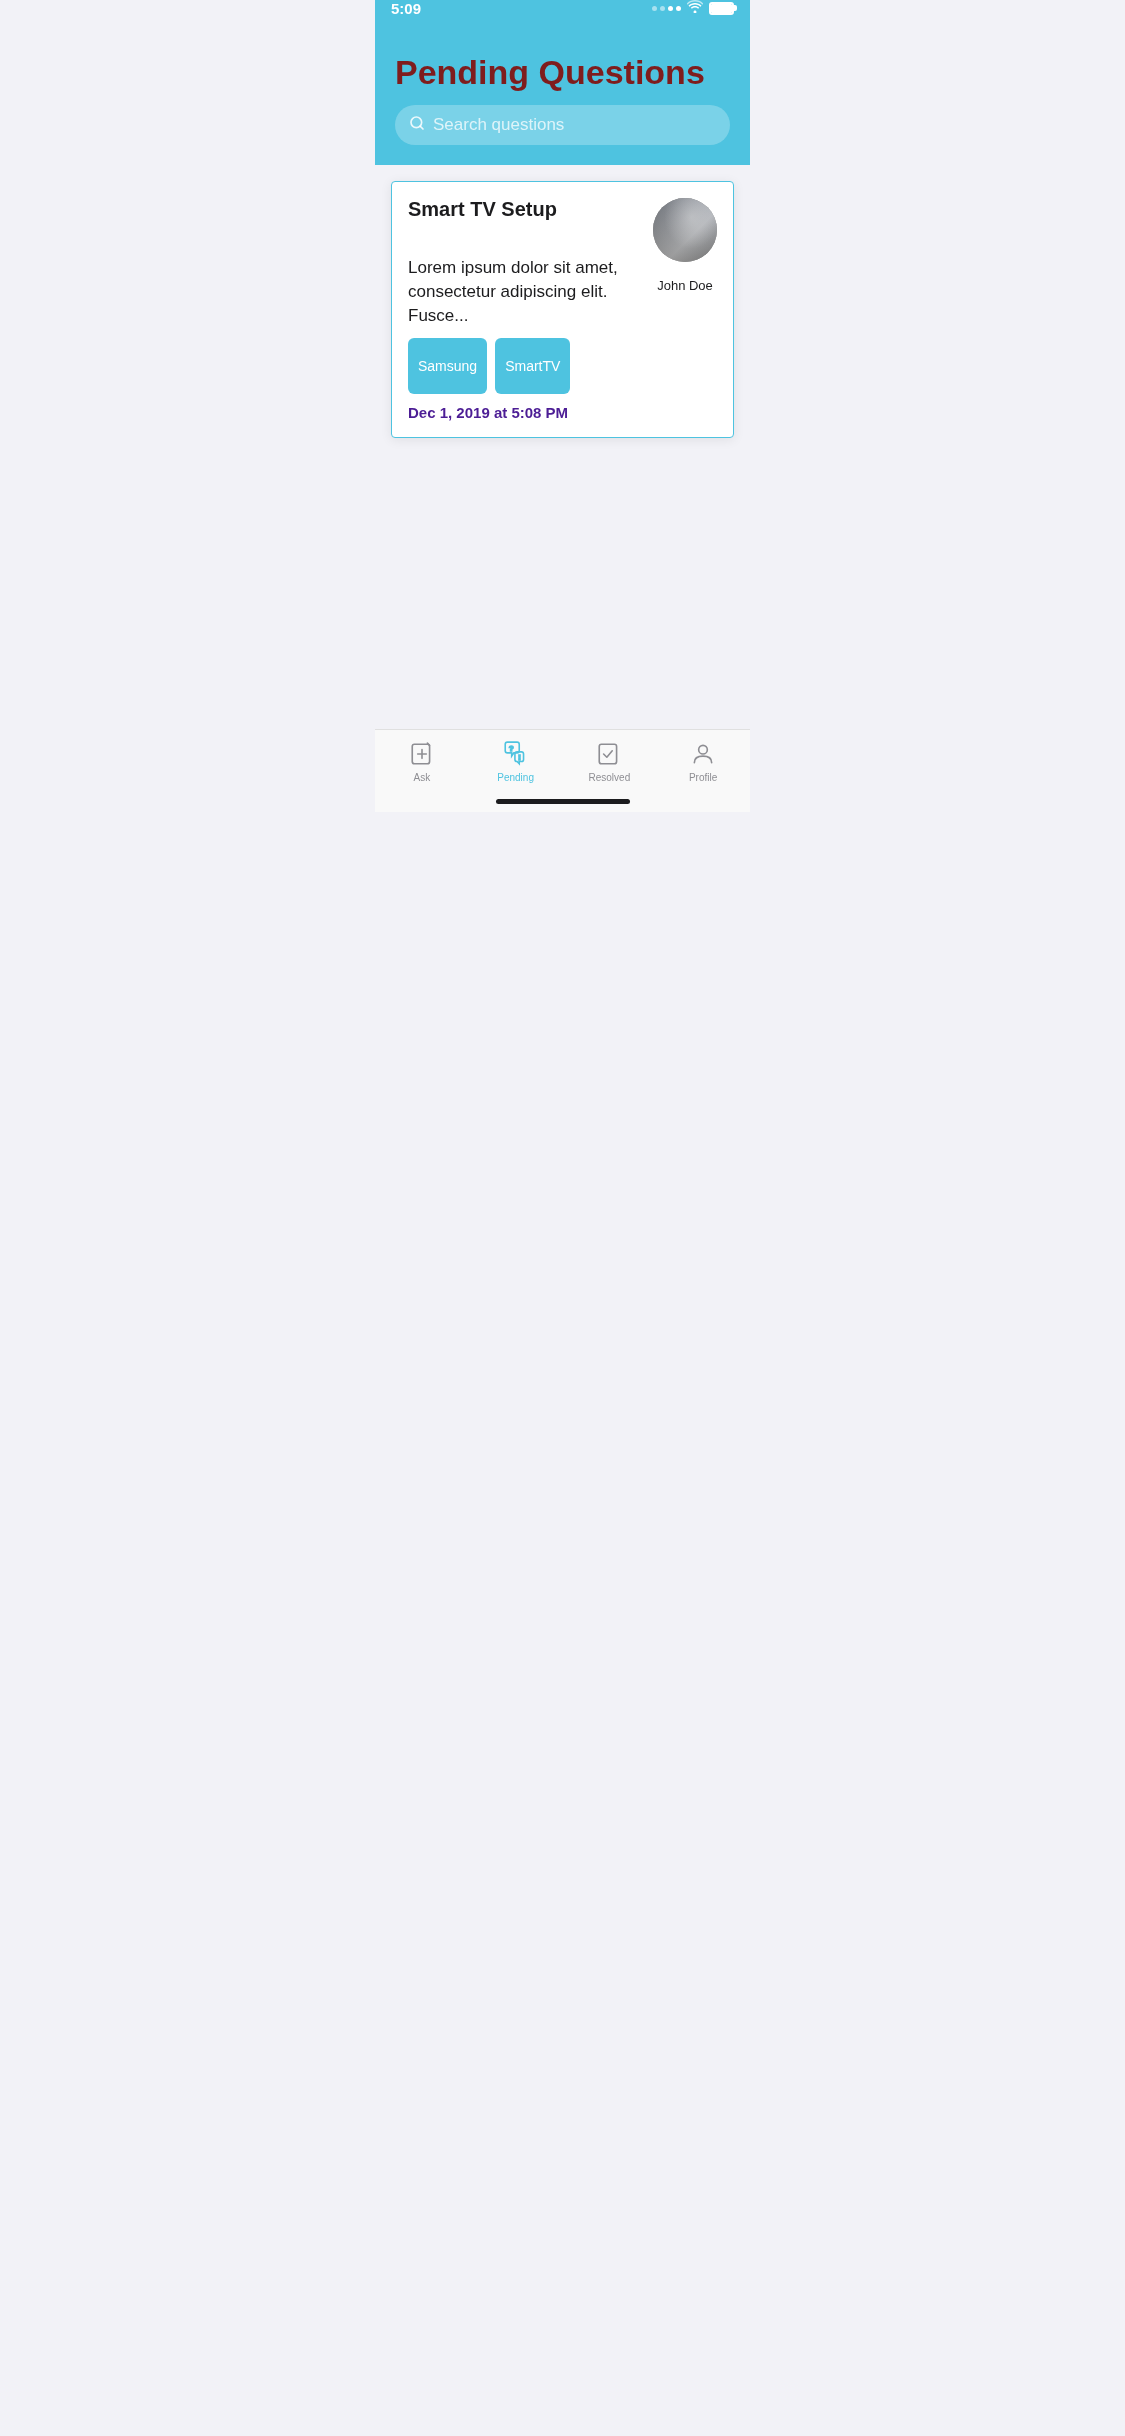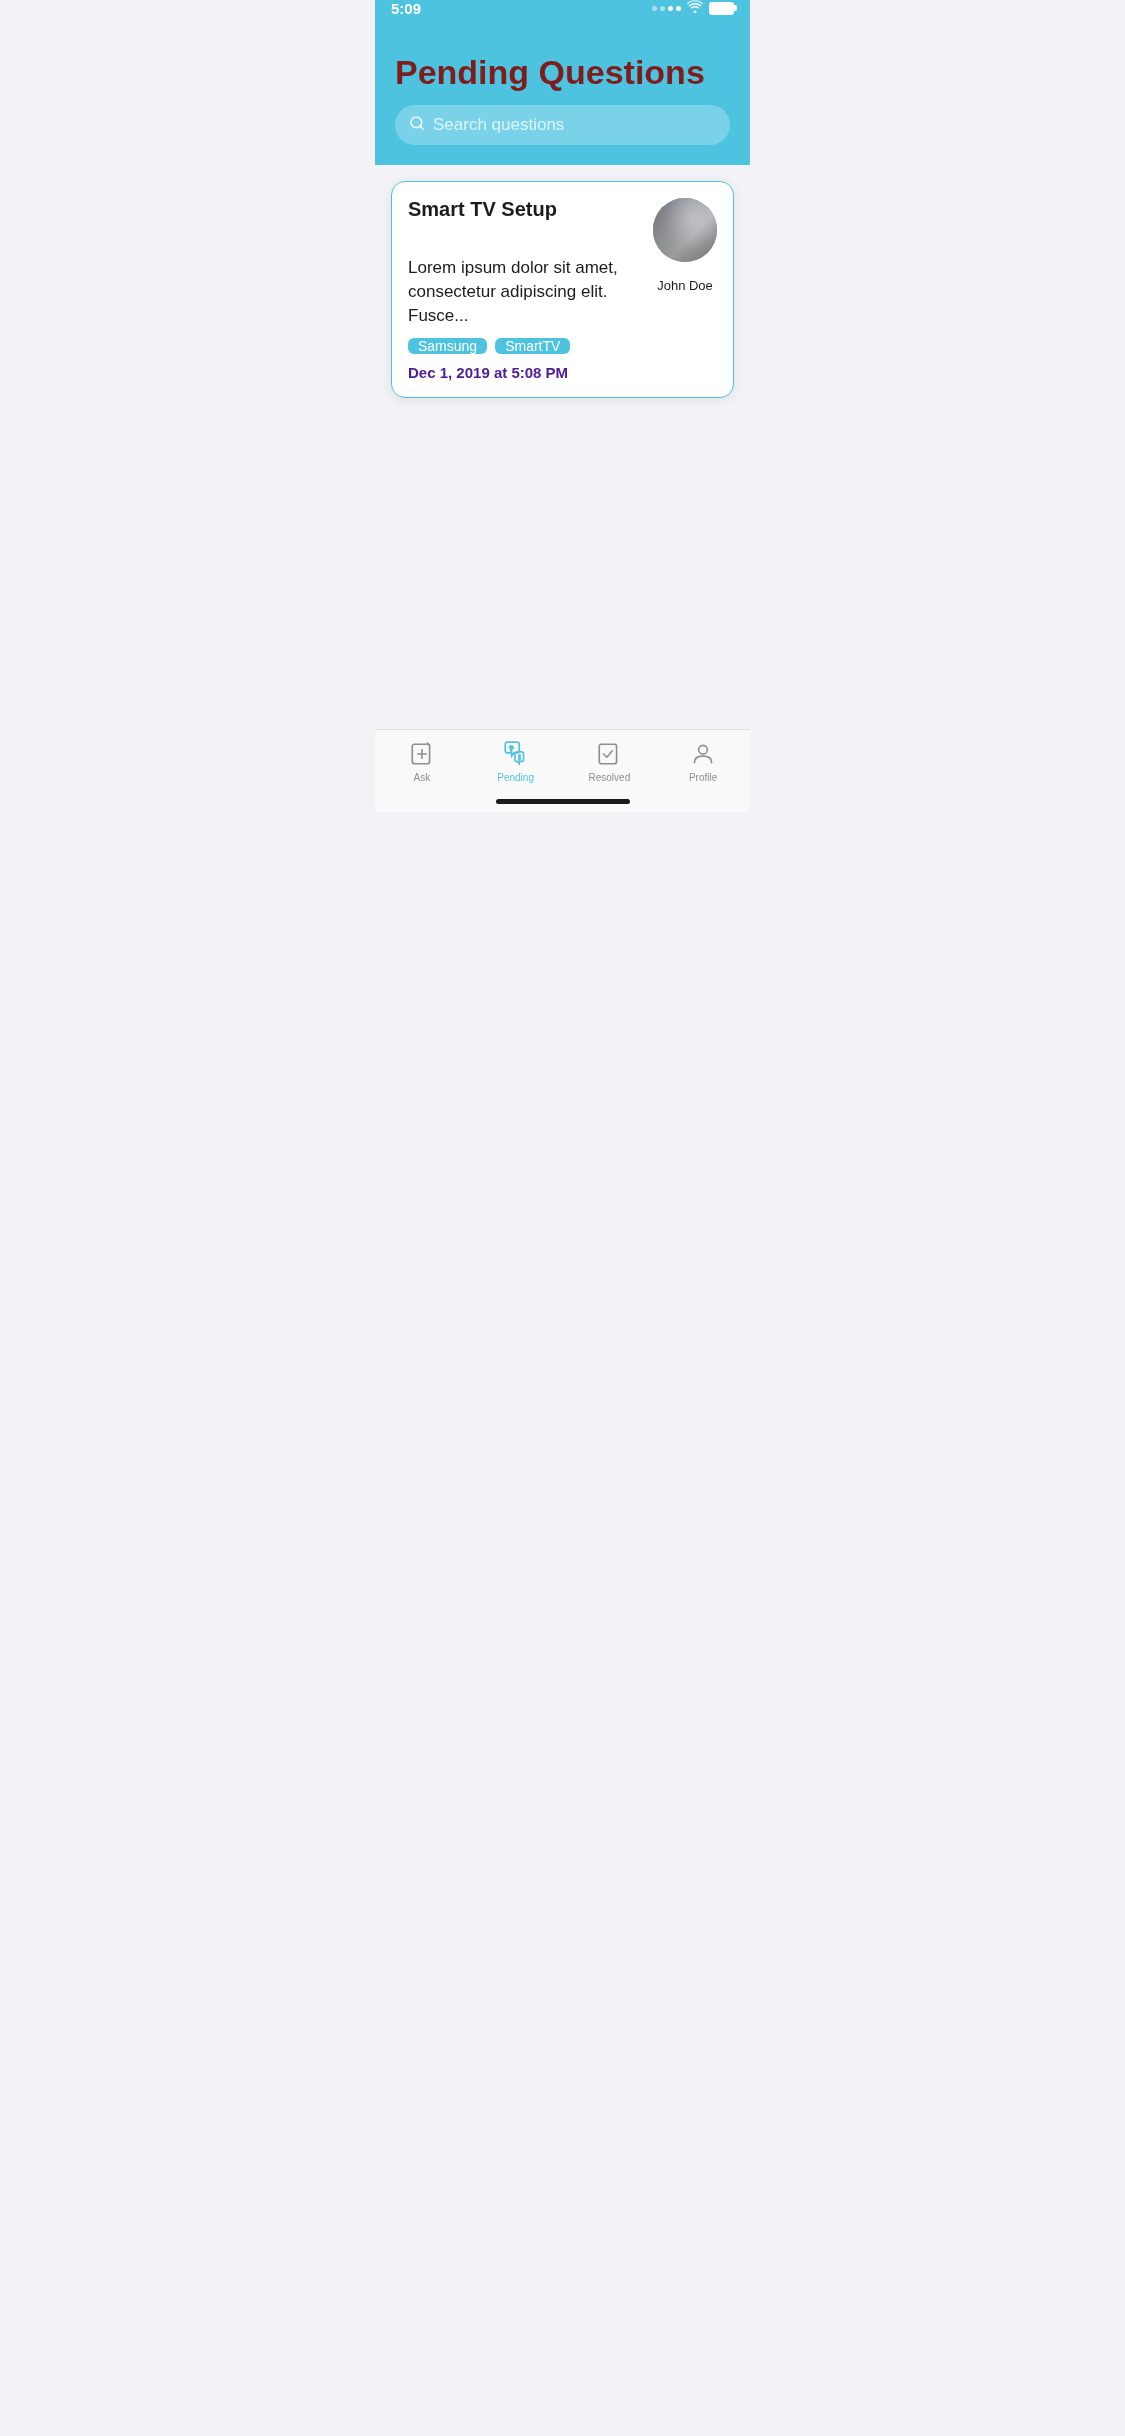--- a/index.html
+++ b/index.html
@@ -129,21 +129,21 @@
     
     .content {
       background: #f2f2f7;
       padding: 16px;
       flex: 1;
     }
 
     
     .question-card {
       background: white;
-      border-radius: 14px;
+      border-radius: 4px;
       border: 1.5px solid #4ec3e0;
       padding: 16px;
       box-shadow: 0 2px 12px rgba(0,0,0,0.08);
       display: flex;
       flex-direction: column;
       gap: 10px;
     }
 
     .card-top {
       display: flex;
@@ -213,21 +213,21 @@
     .card-tags {
       display: flex;
       gap: 8px;
       flex-wrap: wrap;
     }
 
     .tag {
       background: #4ec3e0;
       color: white;
       border-radius: 6px;
-      padding: 0 10px;
+      padding: 20px 10px;
       font-size: 14px;
       font-weight: 500;
     }
 
     .card-date {
       font-size: 15px;
       color: #4c1d95;
       font-weight: bold;
     }
 

